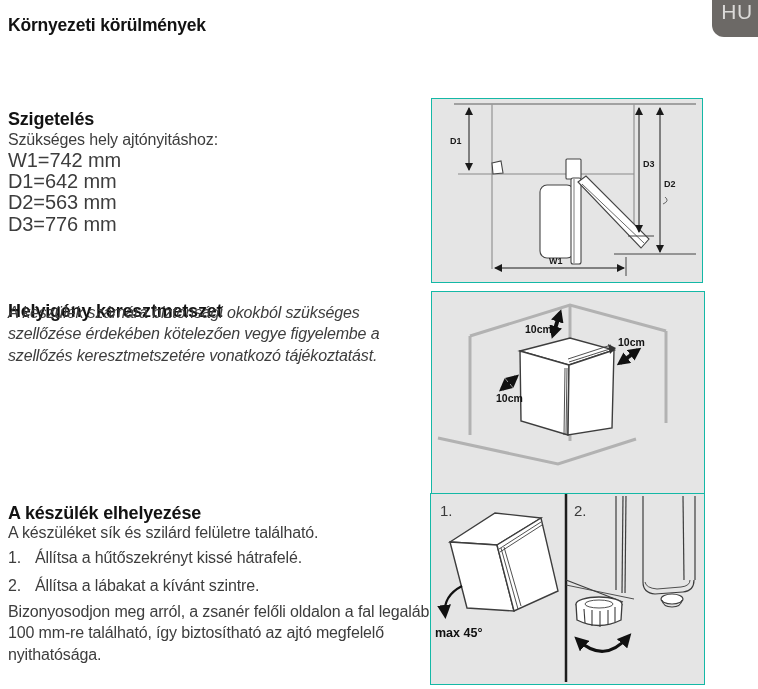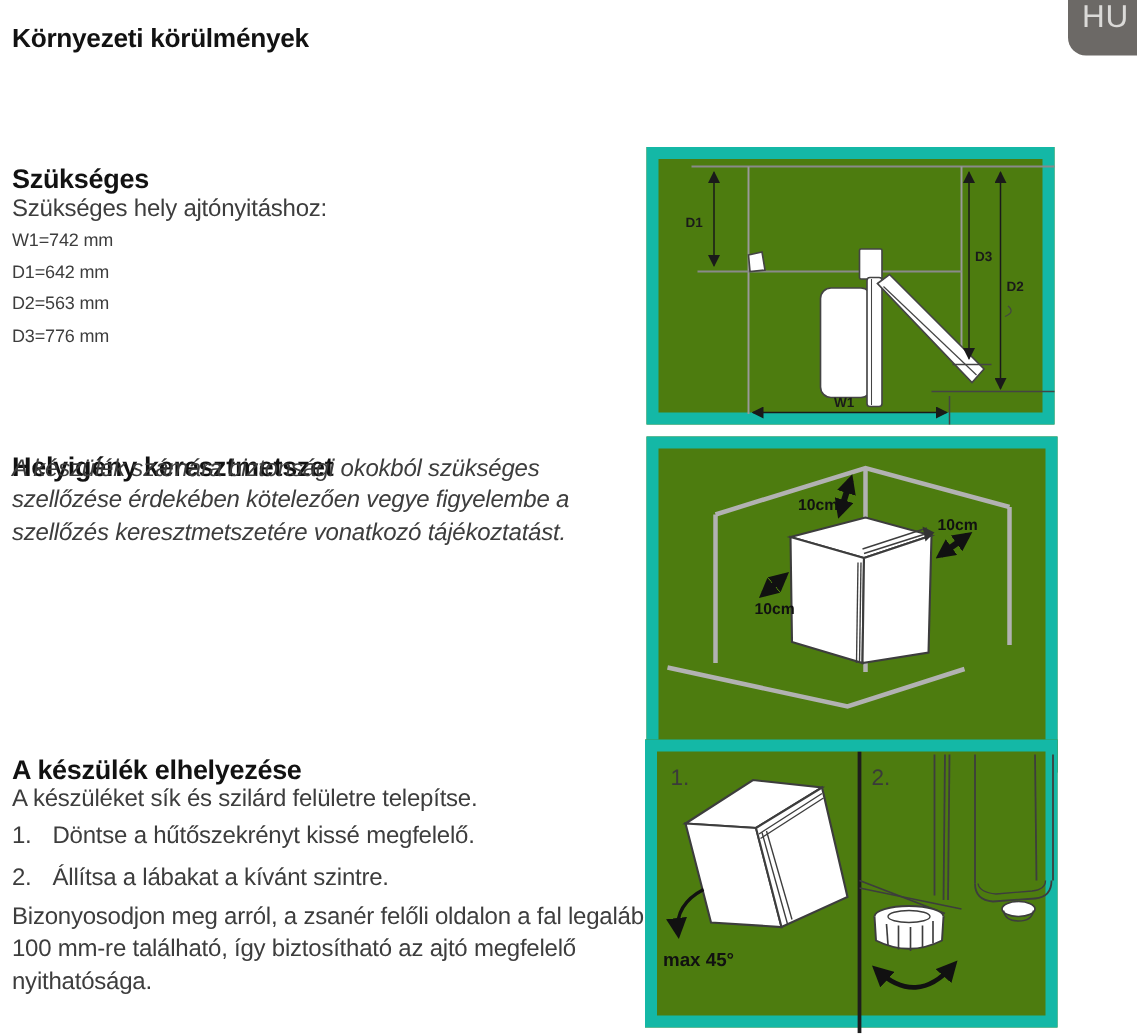--- a/index.html
+++ b/index.html
@@ -1,44 +1,44 @@
 <!DOCTYPE html>
 <html><head>
 <meta charset="utf-8">
 <style>
   html,body{margin:0;padding:0;background:#fff;}
   .page{position:relative;width:758px;height:689px;background:#ffffff;
         font-family:"Liberation Sans",sans-serif;overflow:hidden;}
   .h{position:absolute;font-weight:bold;font-size:18px;color:#121212;letter-spacing:-0.2px;white-space:nowrap;margin-top:10px;}
   .h1{font-size:17.5px;}
   .b{position:absolute;font-size:16px;color:#3d3d3d;line-height:21.4px;letter-spacing:-0.15px;}
-  .dims{position:absolute;font-size:12px;color:#3d3d3d;line-height:21.2px;letter-spacing:-0.1px;}
+  .dims{position:absolute;font-size:20px;color:#3d3d3d;line-height:21.2px;letter-spacing:-0.1px;}
   .step{position:absolute;display:flex;font-size:16px;color:#3d3d3d;letter-spacing:-0.15px;}
   .step .n{width:27px;flex:none;}
-  .fig{position:absolute;border:8px solid #14b8a6;background:#4d7c0f;box-sizing:border-box;}
+  .fig{position:absolute;border:1px solid #14b8a6;background:#e5e5e5;box-sizing:border-box;}
   .fig svg{display:block;}
   .badge{position:absolute;left:712px;top:0;width:50px;height:37px;background:#6c6966;
          border-radius:0 0 0 12px;color:#dbdad8;font-size:21px;line-height:24px;
          text-align:center;letter-spacing:0.5px;}
   svg text{font-family:"Liberation Sans",sans-serif;}
   .dimlbl{font-size:9px;font-weight:bold;fill:#1a1a1a;}
   .cmlbl{font-size:10.5px;font-weight:bold;fill:#111;}
   .steplbl{font-size:15px;fill:#3a3a3a;}
   .tiltlbl{font-size:12.5px;font-weight:bold;fill:#111;}
 </style>
 </head>
 <body>
 
 <div class="page">
 
   <div class="badge">HU</div>
 
   <div class="h h1" style="left:8px;top:5px;">Környezeti körülmények</div>
 
-  <div class="h" style="left:8px;top:99px;">Szükséges</div>
+  <div class="h" style="left:8px;top:99px;">Szigetelés</div>
   <div class="b" style="left:8px;top:129px;width:420px;">Szükséges hely ajtónyitáshoz:</div>
   <div class="dims" style="left:8px;top:150px;">
     <div>W1=742 mm</div>
     <div>D1=642 mm</div>
     <div>D2=563 mm</div>
     <div>D3=776 mm</div>
   </div>
 
   <div class="fig" style="left:431px;top:98px;width:272px;height:185px;">
     <svg width="268" height="181" viewBox="0 0 268 181">
@@ -117,24 +117,24 @@
         <line x1="188" y1="71" x2="206" y2="58" marker-start="url(#m2)" marker-end="url(#m2)"></line>
         <line x1="84" y1="85" x2="70" y2="97" marker-start="url(#m2)" marker-end="url(#m2)"></line>
       </g>
       <text x="93" y="41" class="cmlbl">10cm</text>
       <text x="186" y="54" class="cmlbl">10cm</text>
       <text x="64" y="110" class="cmlbl">10cm</text>
     </svg>
   </div>
 
   <div class="h" style="left:8px;top:493px;">A készülék elhelyezése</div>
-  <div class="b" style="left:8px;top:522px;width:424px;">A készüléket sík és szilárd felületre telepítse.</div>
+  <div class="b" style="left:8px;top:522px;width:424px;">A készüléket sík és szilárd felületre található.</div>
   <div class="step" style="left:8px;top:549px;width:424px;">
     <span class="n">1.</span>
-    <span>Döntse a hűtőszekrényt kissé megfelelő.</span>
+    <span>Állítsa a hűtőszekrényt kissé hátrafelé.</span>
   </div>
   <div class="step" style="left:8px;top:577px;width:424px;">
     <span class="n">2.</span>
     <span>Állítsa a lábakat a kívánt szintre.</span>
   </div>
   <div class="b" style="left:8px;top:601px;width:436px;">Bizonyosodjon meg arról, a zsanér felőli oldalon a fal legalább 100 mm-re található, így biztosítható az ajtó megfelelő nyithatósága.</div>
 
   <div class="fig" style="left:430px;top:493px;width:275px;height:192px;">
     <svg width="271" height="188" viewBox="0 0 271 188">
       <defs>

